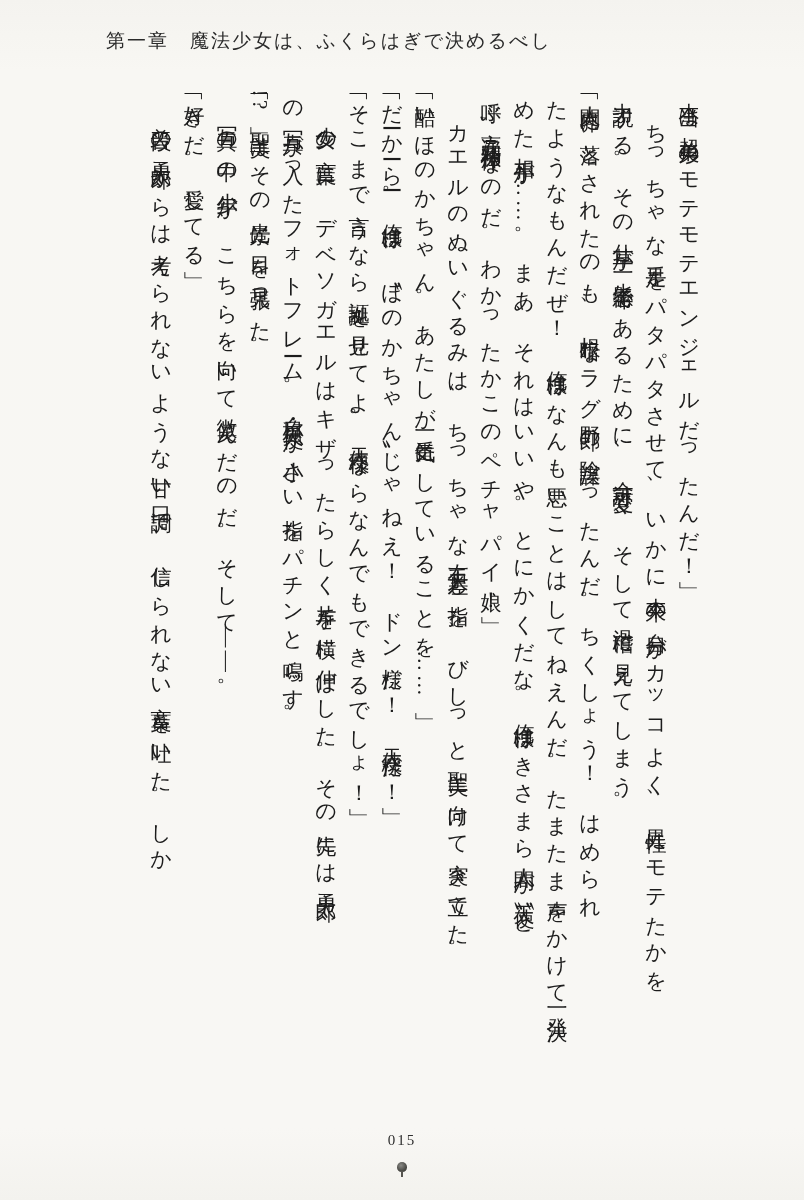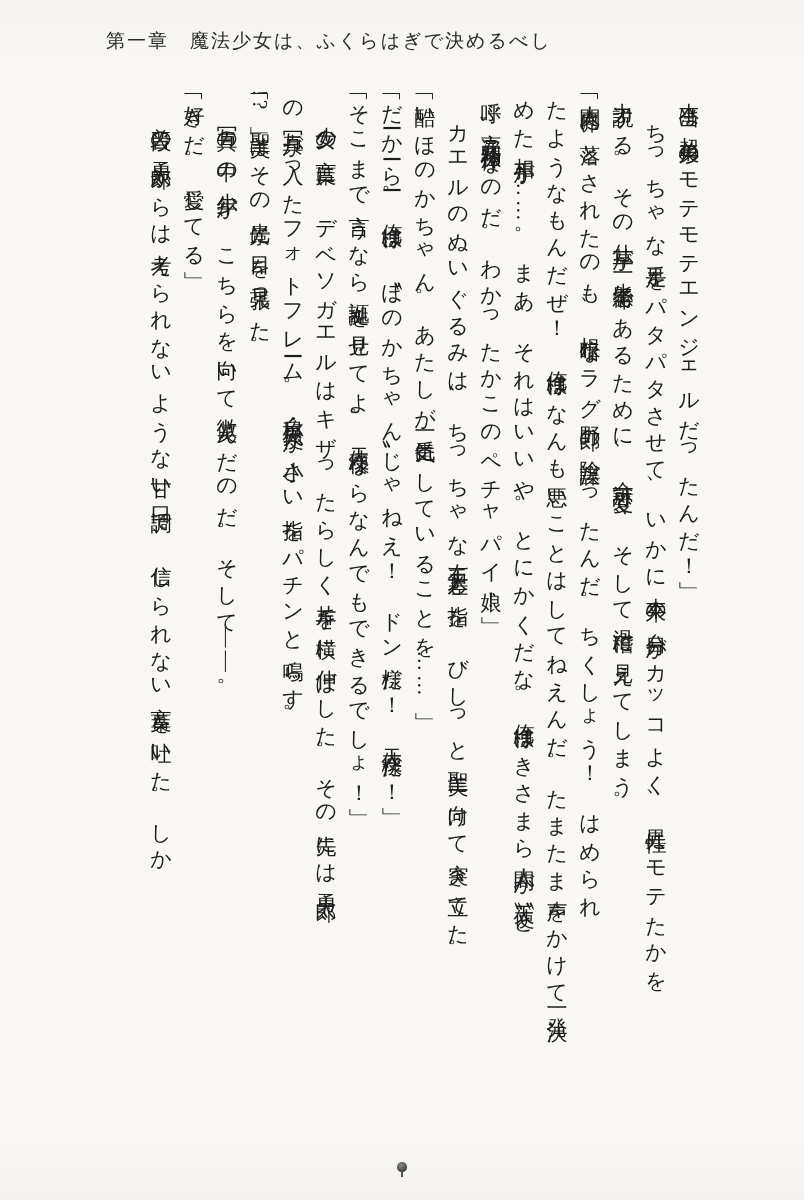--- a/index.html
+++ b/index.html
@@ -105,16 +105,17 @@
     <p class="text-column">「そこまで言うなら証拠を見せてよ。天使様ならなんでもできるでしょ！」</p>
     <p class="text-column indent">少女の言葉に、デベソガエルはキザったらしく片手を横に伸ばした。その先には勇太郎</p>
     <p class="text-column">の写真が入ったフォトフレーム。自称・天使が小さい指をパチンと鳴らす。</p>
     <p class="text-column">「!?」聖美はその光景に目を見張った。</p>
     <p class="text-column indent">写真の中の少年が、こちらを向いて微笑んだのだ。そして――。</p>
     <p class="text-column">「好きだ。愛してる」</p>
     <p class="text-column indent">普段の勇太郎からは考えられないような甘い口調で、信じられない言葉を吐いた。しか</p>
   </div>
 
   <div class="page-footer">
+    <div class="page-number">015</div>
     <div class="page-ornament"></div>
   </div>
 
 </div>
 
 </body></html>

